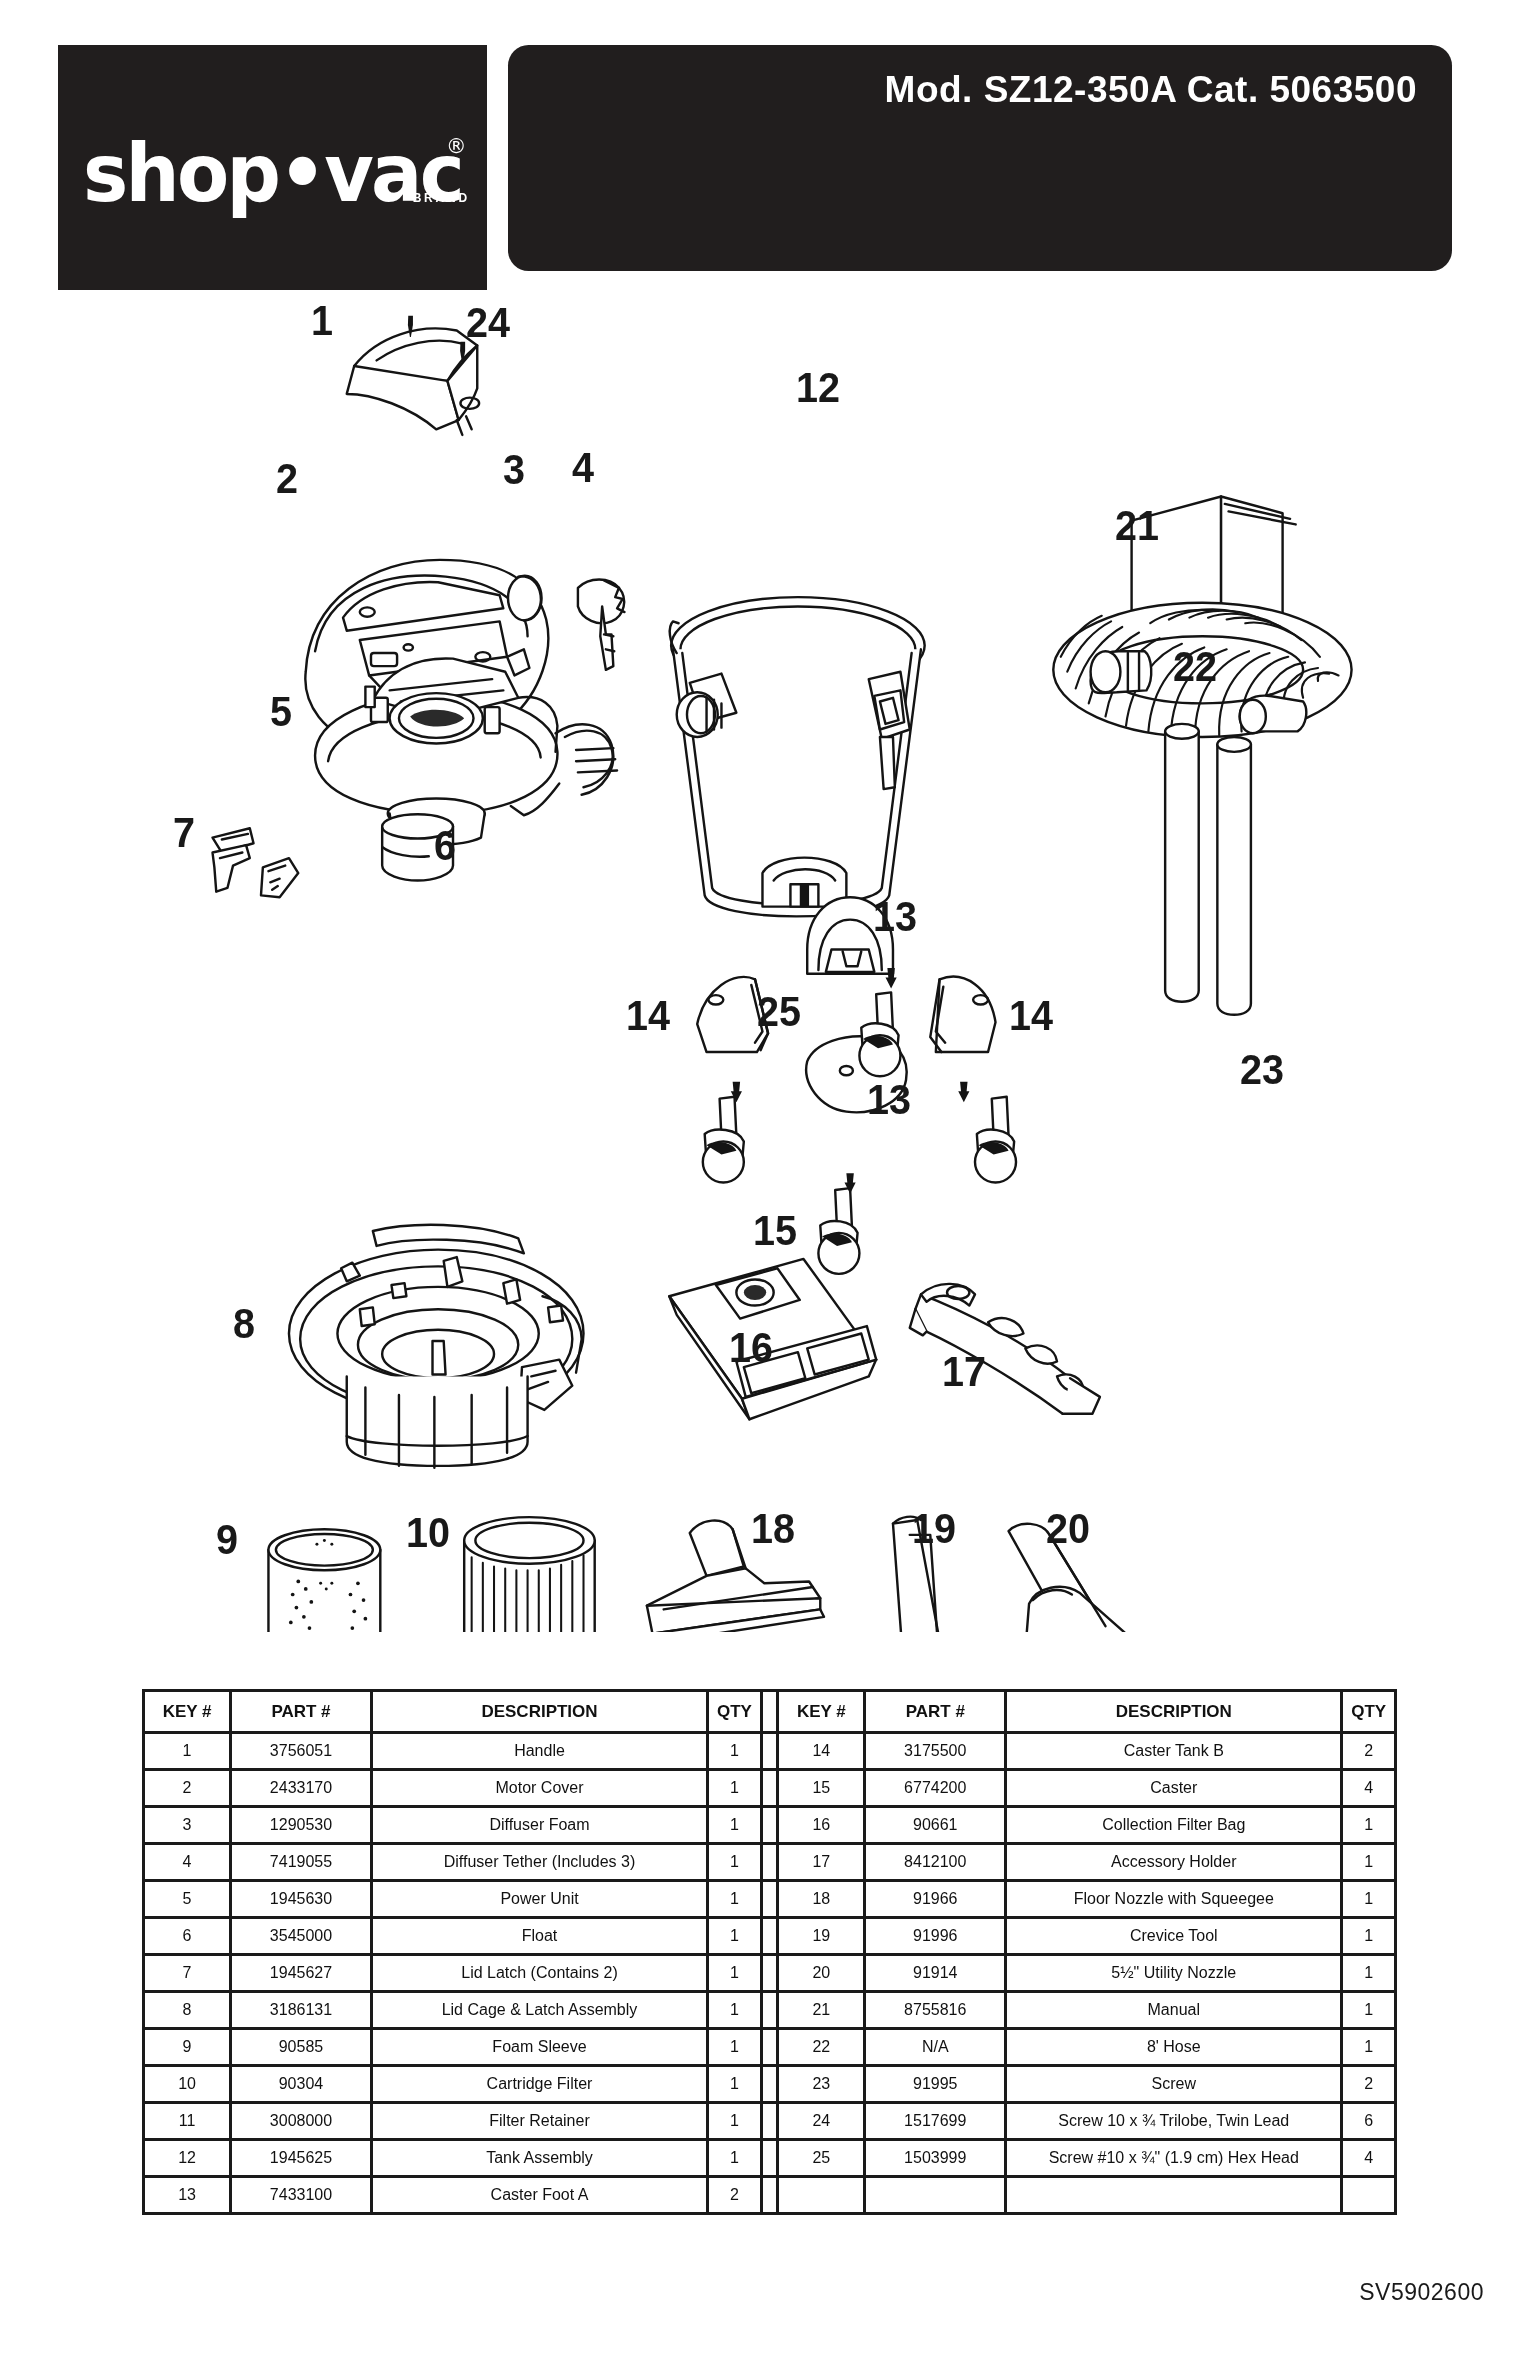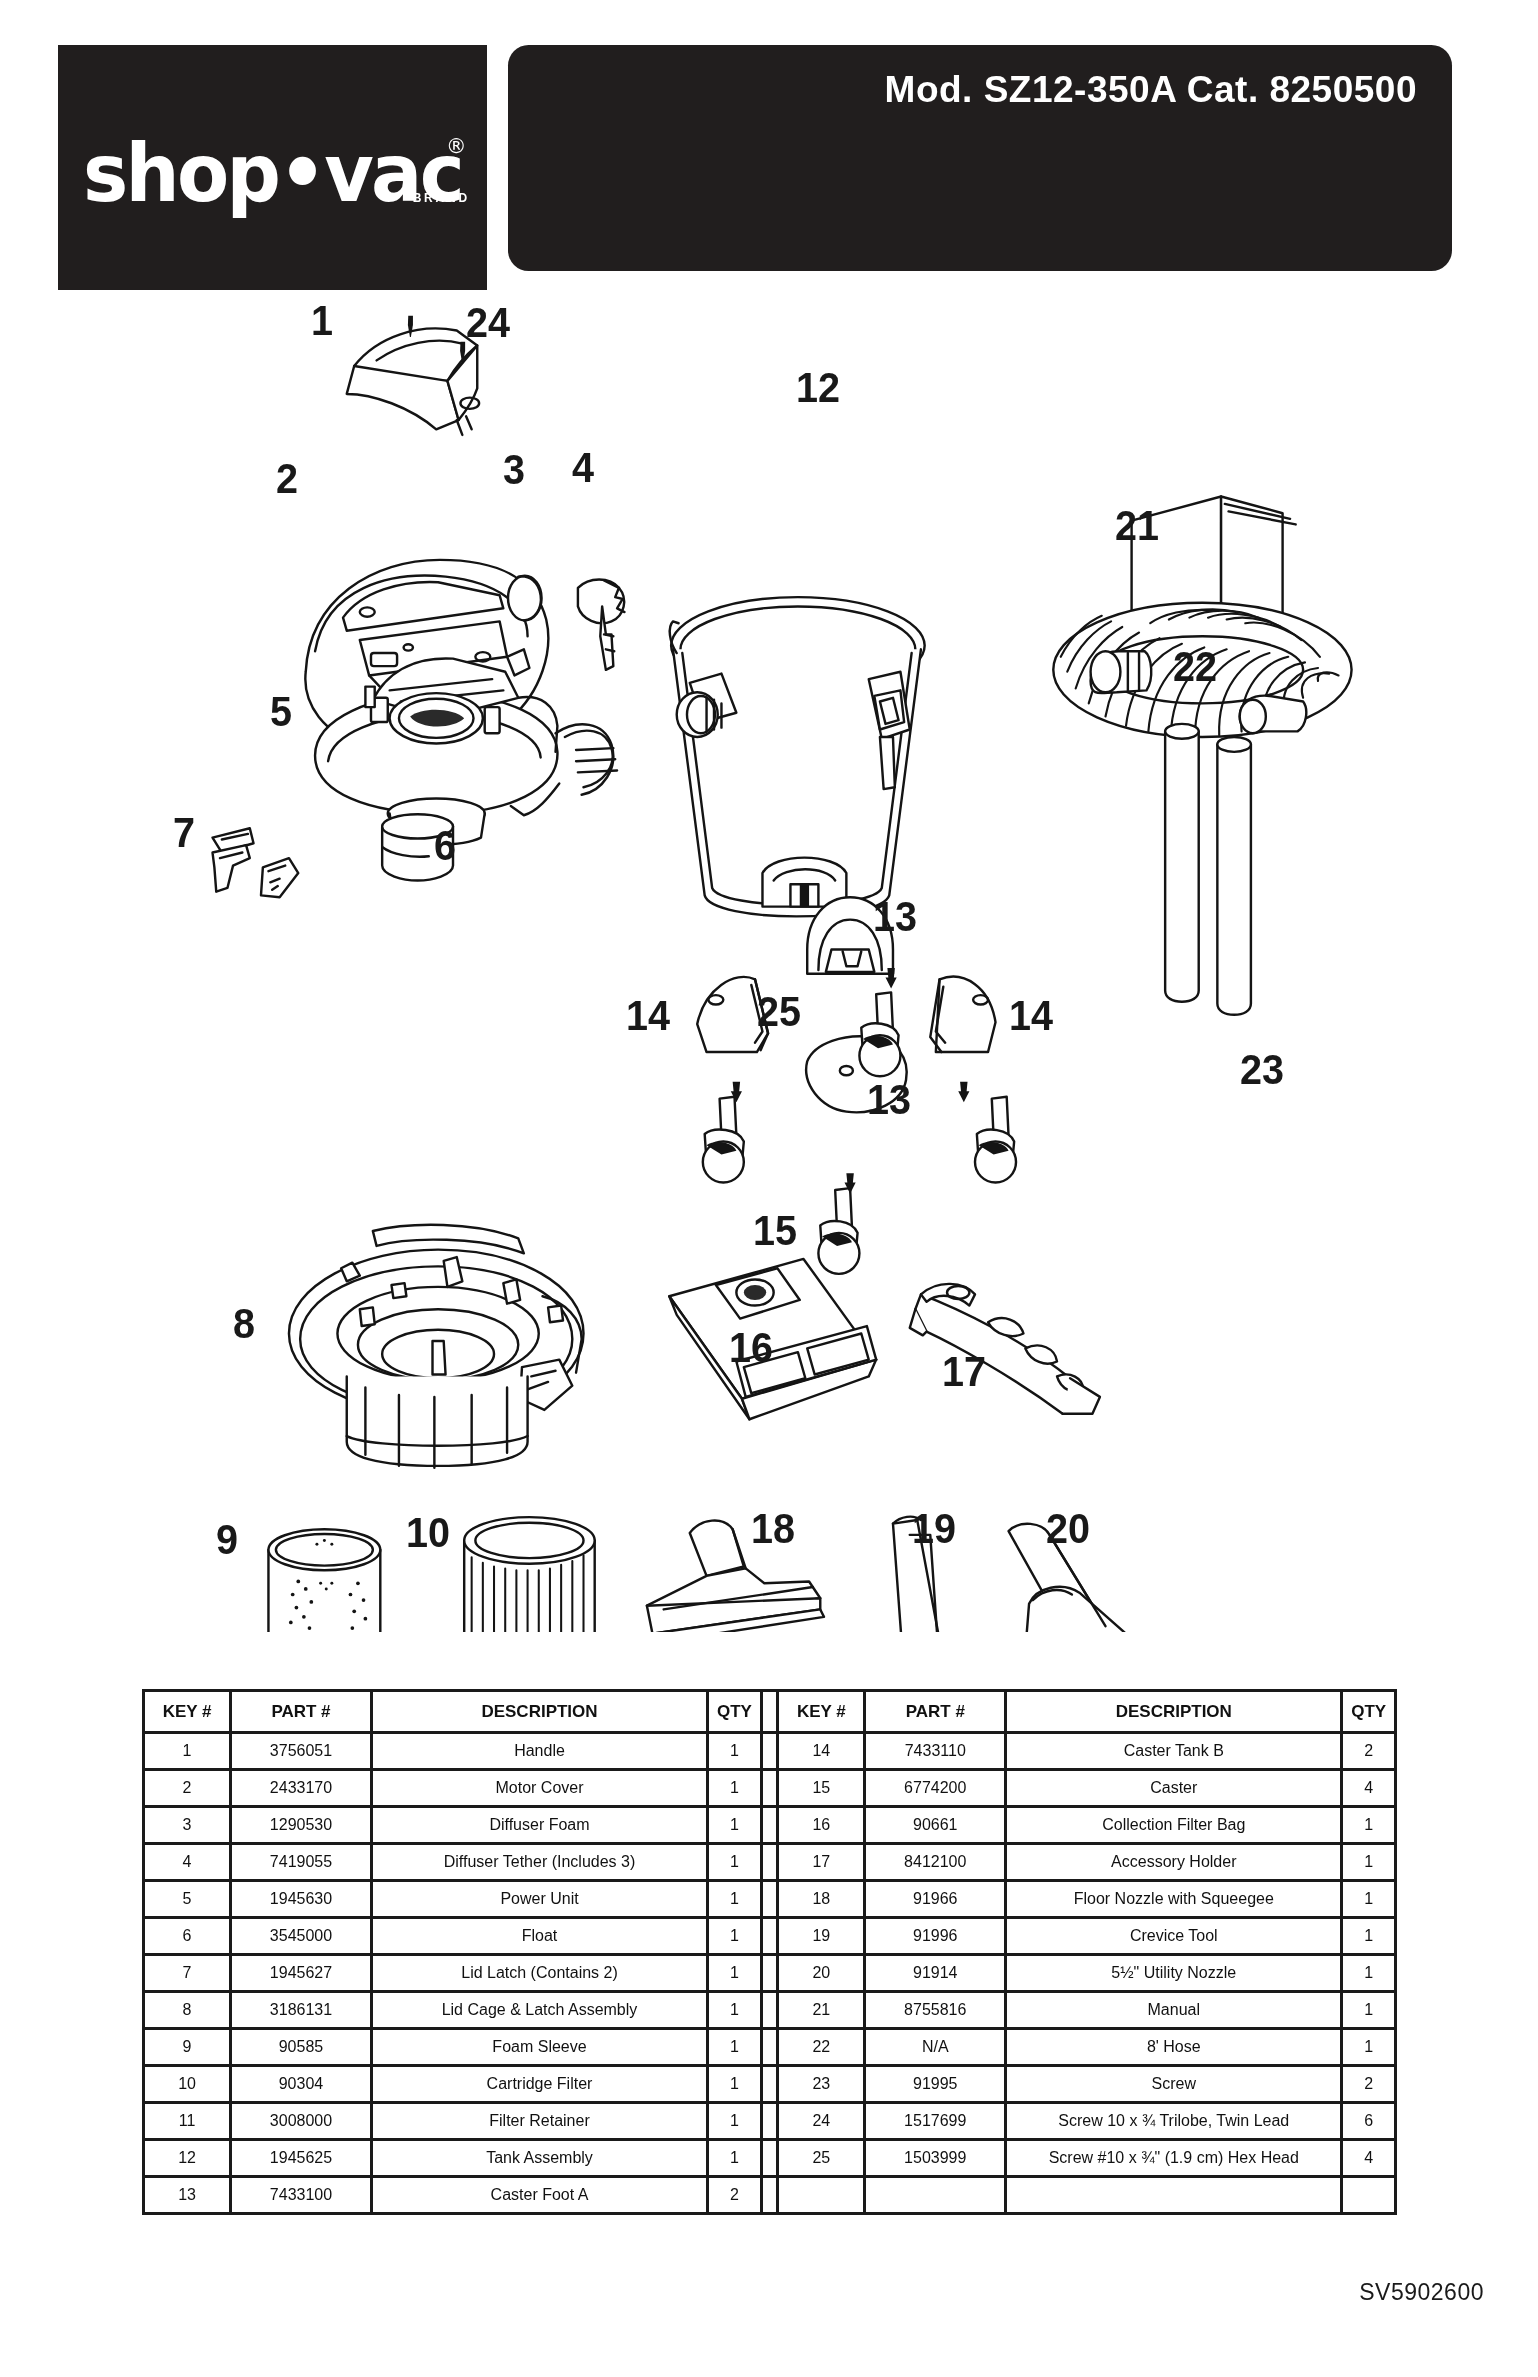--- a/index.html
+++ b/index.html
@@ -131,21 +131,21 @@
 
 <div id="header">
 
   <div id="logo-box">
     <div id="logo-wordmark">shop•vac</div>
     <div id="logo-reg">®</div>
     <div id="logo-brand">BRAND</div>
   </div>
 
   <div id="model-bar">
-    <div id="model-text">Mod. SZ12-350A  Cat. 8250500</div>
+    <div id="model-text">Mod. SZ12-350A  Cat. 5063500</div>
   </div>
 
 </div>
 
 <div id="diagram">
 
 <svg width="1538" height="1352" viewBox="0 0 1650 1450" xmlns="http://www.w3.org/2000/svg" fill="none" stroke="#141414" stroke-width="2.6" stroke-linejoin="round" stroke-linecap="round">
 
   <g>
     <path d="M380 92 C 405 60, 450 46, 490 54 L 512 70 C 500 80, 488 94, 480 108 L 392 104 Z" fill="#fff"></path>
@@ -543,21 +543,21 @@
       </tr>
     </thead>
     <tbody id="parts-body">
         <tr>
           <td class="c-key">1</td>
           <td class="c-part">3756051</td>
           <td class="c-desc">Handle</td>
           <td class="c-qty">1</td>
           <td class="c-gap"></td>
           <td class="c-key">14</td>
-          <td class="c-part">7433110</td>
+          <td class="c-part">3175500</td>
           <td class="c-desc">Caster Tank B</td>
           <td class="c-qty">2</td>
         </tr>
         <tr>
           <td class="c-key">2</td>
           <td class="c-part">2433170</td>
           <td class="c-desc">Motor Cover</td>
           <td class="c-qty">1</td>
           <td class="c-gap"></td>
           <td class="c-key">15</td>

